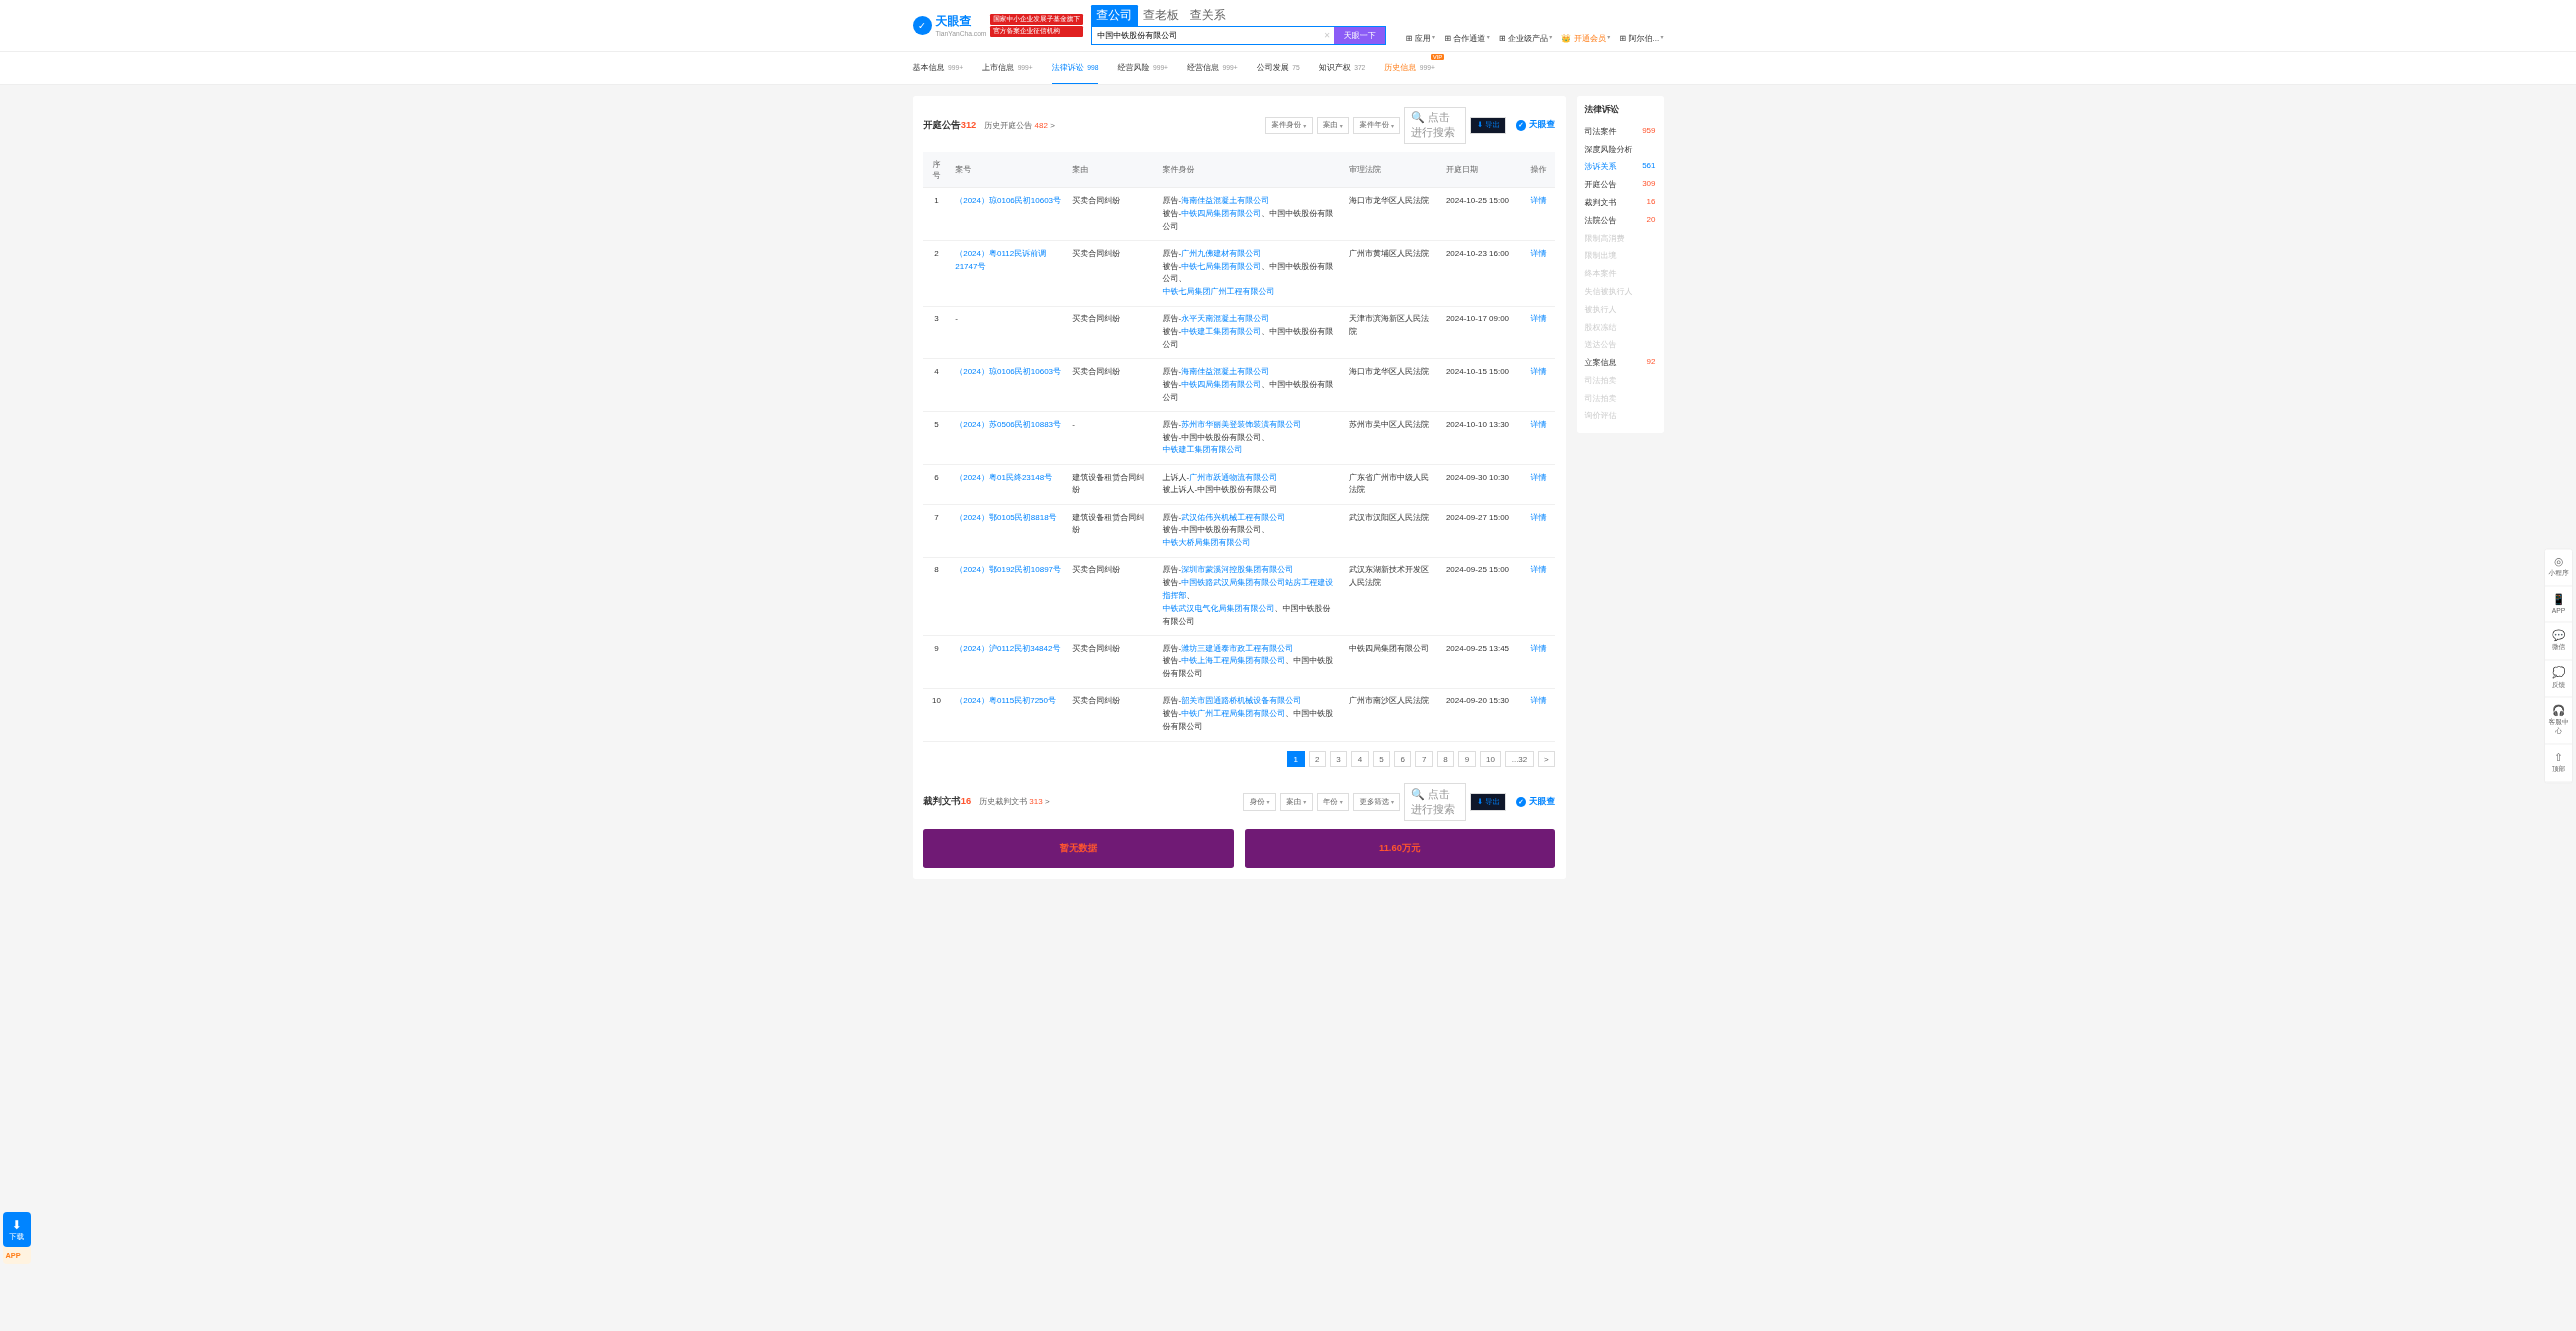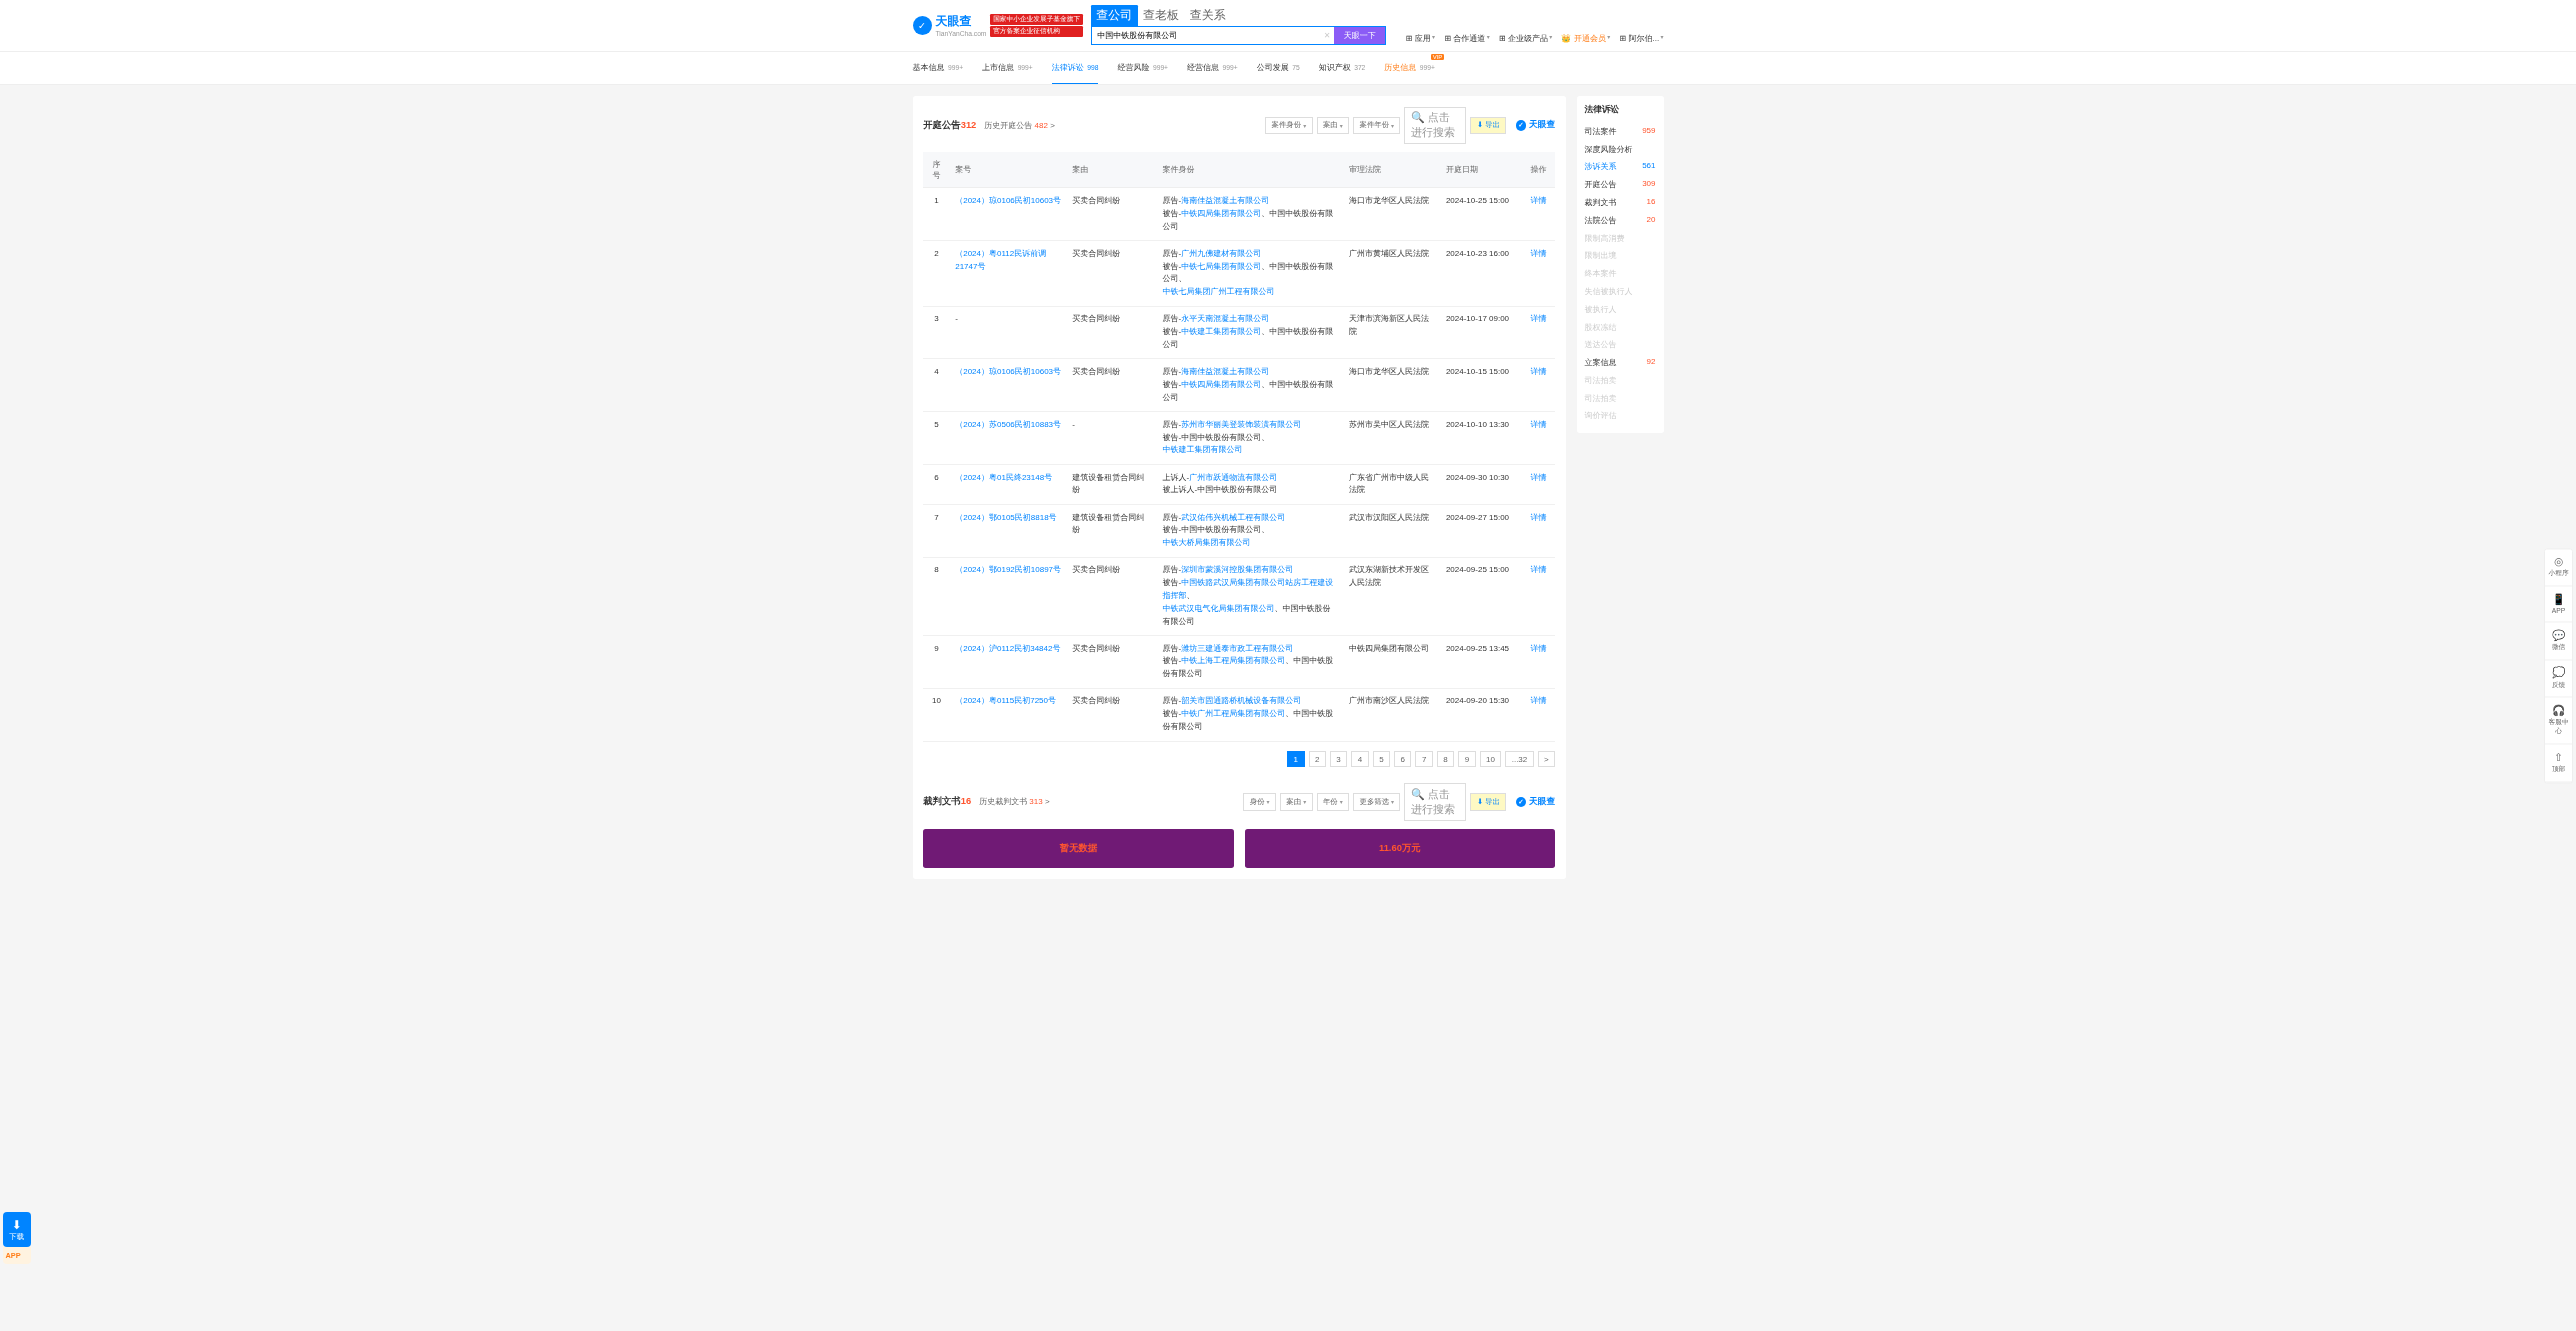--- a/index.html
+++ b/index.html
@@ -44,21 +44,21 @@
 
 
 .section-hdr { display: flex; align-items: center; margin-bottom: 8px; gap: 8px; }
 .section-title { font-size: 9.4px; font-weight: bold; }
 .section-count { color: #ff552e; }
 .hist-link { color: #666; font-size: 8px; }
 .hist-count { color: #ff552e; }
 .filters { margin-left: auto; display: flex; gap: 4px; align-items: center; }
 .filter-btn { border: 0.7px solid #ddd; padding: 2.7px 5.4px; font-size: 7.4px; color: #666; cursor: pointer; background: #fff; display: flex; align-items: center; gap: 2px; }
 .search-mini { border: 0.7px solid #ddd; padding: 2.7px 5.4px; font-size: 11px; width: 62px; color: #999; display: flex; align-items: center; gap: 2.7px; }
-.export-btn { border: 0.7px solid #ddd; padding: 2.7px 5.4px; font-size: 7.4px; color: #0084ff; cursor: pointer; background: #fef9c3; display: flex; align-items: center; gap: 2px; }
+.export-btn { border: 0.7px solid #ddd; padding: 2.7px 5.4px; font-size: 7.4px; color: #0084ff; cursor: pointer; background: #0f172a; display: flex; align-items: center; gap: 2px; }
 .brand-mini { margin-left: 5.4px; display: flex; align-items: center; gap: 2.7px; color: #0084ff; font-size: 8.7px; font-weight: bold; }
 .brand-mini-icon { width: 10.7px; height: 10.7px; background: #0084ff; border-radius: 50%; display: inline-flex; align-items: center; justify-content: center; color: #fff; font-size: 6.7px; }
 
 
 table { width: 100%; border-collapse: collapse; }
 th { background: #f7f8fa; padding: 6.7px 5.4px; text-align: left; font-weight: normal; color: #666; font-size: 8px; border-bottom: 0.7px solid #eee; }
 td { padding: 6.7px 5.4px; border-bottom: 0.7px solid #f0f0f0; vertical-align: top; line-height: 1.6; font-size: 8px; }
 .col-idx { width: 27px; text-align: center; }
 .col-case { width: 121px; }
 .col-reason { width: 94px; }

